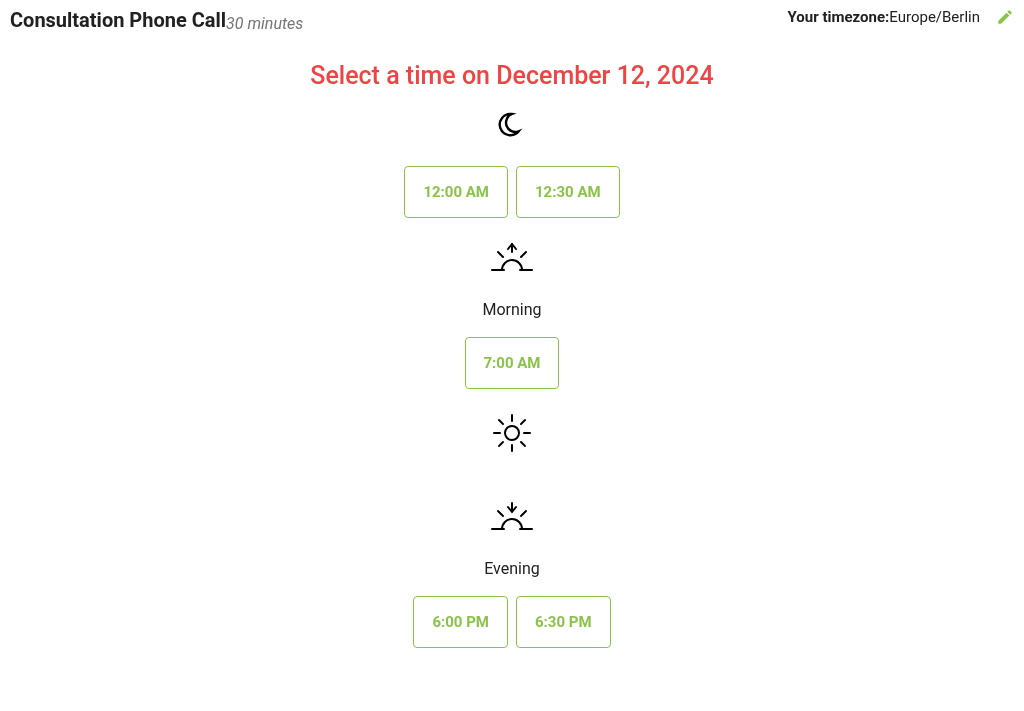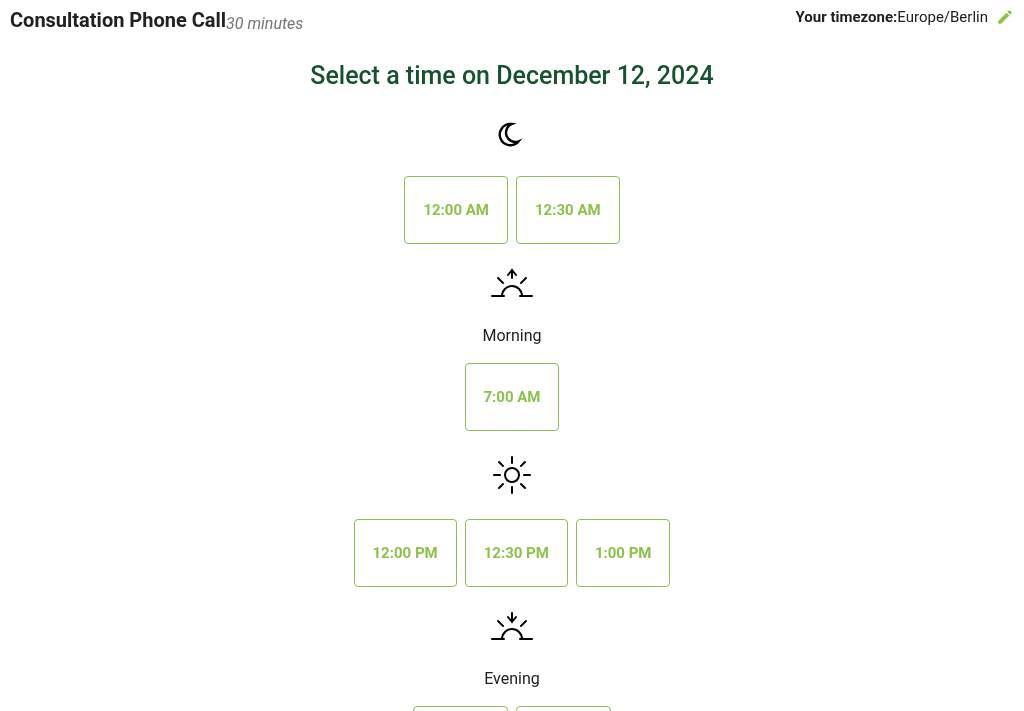--- a/index.html
+++ b/index.html
@@ -31,21 +31,21 @@
     }
     .duration {
       font-size: 16px;
       color: #757575;
       margin-top: 6px;
       font-style: italic;
     }
     .header-right {
       display: flex;
       align-items: center;
-      gap: 8px;
+      gap: 16px;
       font-size: 15px;
     }
     .tz-label {
       font-weight: 700;
     }
     .tz-value {
       font-weight: 400;
     }
     .edit-icon {
       width: 18px;
@@ -55,22 +55,22 @@
     .edit-icon svg {
       display: block;
     }
     .content {
       text-align: center;
       margin-top: 28px;
     }
     .select-title {
       font-size: 25px;
       font-weight: 500;
-      color: #14532d;
-      margin-bottom: 30px;
+      color: #ef4444;
+      margin-bottom: 20px;
     }
     .period {
       margin-bottom: 24px;
     }
     .period-icon {
       display: inline-block;
       margin-bottom: 20px;
     }
     .period-icon svg {
       display: block;
@@ -88,21 +88,21 @@
       gap: 8px;
       flex-wrap: wrap;
     }
     .slot {
       border: 1px solid #8bc34a;
       border-radius: 4px;
       background: #fff;
       color: #8bc34a;
       font-weight: 700;
       font-size: 15px;
-      padding: 24px 18px;
+      padding: 16px 18px;
       min-width: 90px;
       cursor: pointer;
       user-select: none;
     }
   </style>
 </head>
 <body>
 
 <div class="header">
   <div class="header-left">
@@ -161,25 +161,20 @@
         <line x1="20" y1="2" x2="20" y2="8"></line>
         <line x1="20" y1="32" x2="20" y2="38"></line>
         <line x1="2" y1="20" x2="8" y2="20"></line>
         <line x1="32" y1="20" x2="38" y2="20"></line>
         <line x1="7" y1="7" x2="11" y2="11"></line>
         <line x1="29" y1="29" x2="33" y2="33"></line>
         <line x1="7" y1="33" x2="11" y2="29"></line>
         <line x1="29" y1="11" x2="33" y2="7"></line>
       </svg>
     </span>
-    <div class="slots">
-      <div class="slot">12:00 PM</div>
-      <div class="slot">12:30 PM</div>
-      <div class="slot">1:00 PM</div>
-    </div>
   </div>
 
   <div class="period">
     <span class="period-icon">
       <svg width="48" height="34" viewBox="0 0 48 34" fill="none" stroke="#000" stroke-width="2" stroke-linecap="round">
         <line x1="24" y1="2" x2="24" y2="10"></line>
         <line x1="10" y1="10" x2="15" y2="15"></line>
         <line x1="38" y1="10" x2="33" y2="15"></line>
         <path d="M14 28 A10 10 0 0 1 34 28" fill="none"></path>
         <polyline points="20,6 24,11 28,6" fill="none"></polyline>

